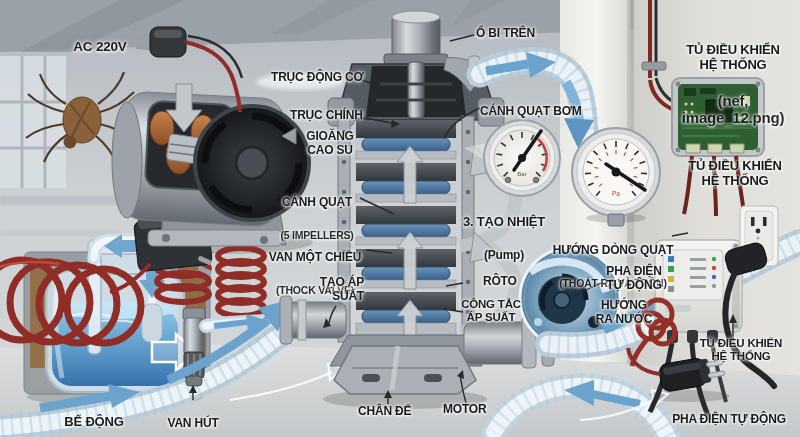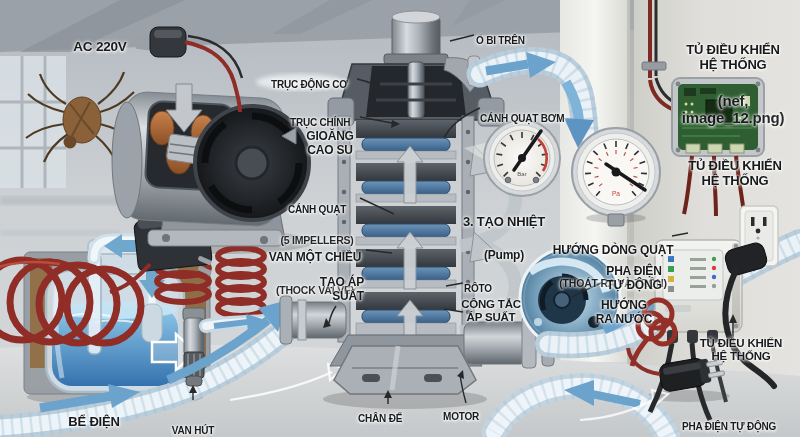--- a/index.html
+++ b/index.html
@@ -3,21 +3,21 @@
 <meta charset="utf-8">
 <style>
   html,body{margin:0;padding:0;background:#e9eaeb;}
   .scene{position:relative;width:800px;height:437px;overflow:hidden;
          font-family:"Liberation Sans",sans-serif;background:#ccd1d5;}
   .scene svg{position:absolute;left:0;top:0;}
   .lbl{position:absolute;font-weight:700;color:#17191b;white-space:pre-line;
        line-height:1.15;letter-spacing:-0.2px;
        text-shadow:0 0 2px #fff,0 0 4px rgba(255,255,255,.95),0 1px 3px rgba(255,255,255,.85);}
   .ctr{text-align:center;}
-  .t13{font-size:13px;} .t125{font-size:10px;margin-top:8px;} .t12{font-size:12px;}
+  .t13{font-size:13px;} .t125{font-size:12px;} .t12{font-size:12px;}
   .t115{font-size:11.5px;} .t135{font-size:13.5px;}
   .note{font-size:10.5px;font-weight:700;opacity:.92;}
   .note2{font-size:15px;font-weight:700;opacity:.92;}
 </style>
 </head>
 <body>
 
 <div class="scene">
 <svg width="800" height="437" viewBox="0 0 800 437">
   <defs>
@@ -581,21 +581,21 @@
 <div class="lbl ctr" style="left:266px;top:233px;width:98px;">
   <div class="t12">VAN MỘT CHIỀU</div>
   <div class="note">(THOCK VALVE)</div>
 </div>
 <div class="lbl ctr t12" style="left:308px;top:276px;width:56px;text-align:right;">TẠO ÁP
 SUẤT</div>
 <div class="lbl ctr" style="left:456px;top:197px;width:96px;">
   <div class="t13">3. TẠO NHIỆT</div>
   <div class="t12">(Pump)</div>
 </div>
-<div class="lbl t125" style="left:464px;top:275px;">RÔTO</div>
+<div class="lbl t125" style="left:464px;top:275px;padding-left:19px;">RÔTO</div>
 <div class="lbl ctr t115" style="left:458px;top:298px;width:66px;">CÔNG TẮC
 ÁP SUẤT</div>
 <div class="lbl ctr" style="left:550px;top:226px;width:126px;">
   <div class="t12">HƯỚNG DÒNG QUẠT</div>
   <div class="note">(THOÁT RA VÀ TRỘN)</div>
 </div>
 <div class="lbl ctr t12" style="left:599px;top:265px;width:70px;">PHA ĐIỆN
 TỰ ĐỘNG</div>
 <div class="lbl ctr t12" style="left:592px;top:299px;width:64px;">HƯỚNG
 RA NƯỚC</div>
@@ -606,21 +606,21 @@
 </div>
 <div class="lbl ctr t13" style="left:678px;top:159px;width:114px;">TỦ ĐIỀU KHIỂN
 HỆ THỐNG</div>
 <div class="lbl ctr t115" style="left:694px;top:337px;width:94px;">TỦ ĐIỀU KHIỂN
 HỆ THỐNG</div>
 <div class="lbl ctr" style="left:662px;top:395px;width:134px;">
   <div class="t125">PHA ĐIỆN TỰ ĐỘNG</div>
   
 </div>
 <div class="lbl ctr" style="left:30px;top:397px;width:128px;">
-  <div class="t13">BỂ ĐIỆN</div>
+  <div class="t13">BỂ ĐỘNG</div>
   
 </div>
 <div class="lbl ctr" style="left:148px;top:399px;width:90px;">
   <div class="t125">VAN HÚT</div>
   
 </div>
 <div class="lbl t125" style="left:358px;top:405px;">CHÂN ĐẾ</div>
 <div class="lbl t125" style="left:443px;top:403px;">MOTOR</div>
 </div>
 

